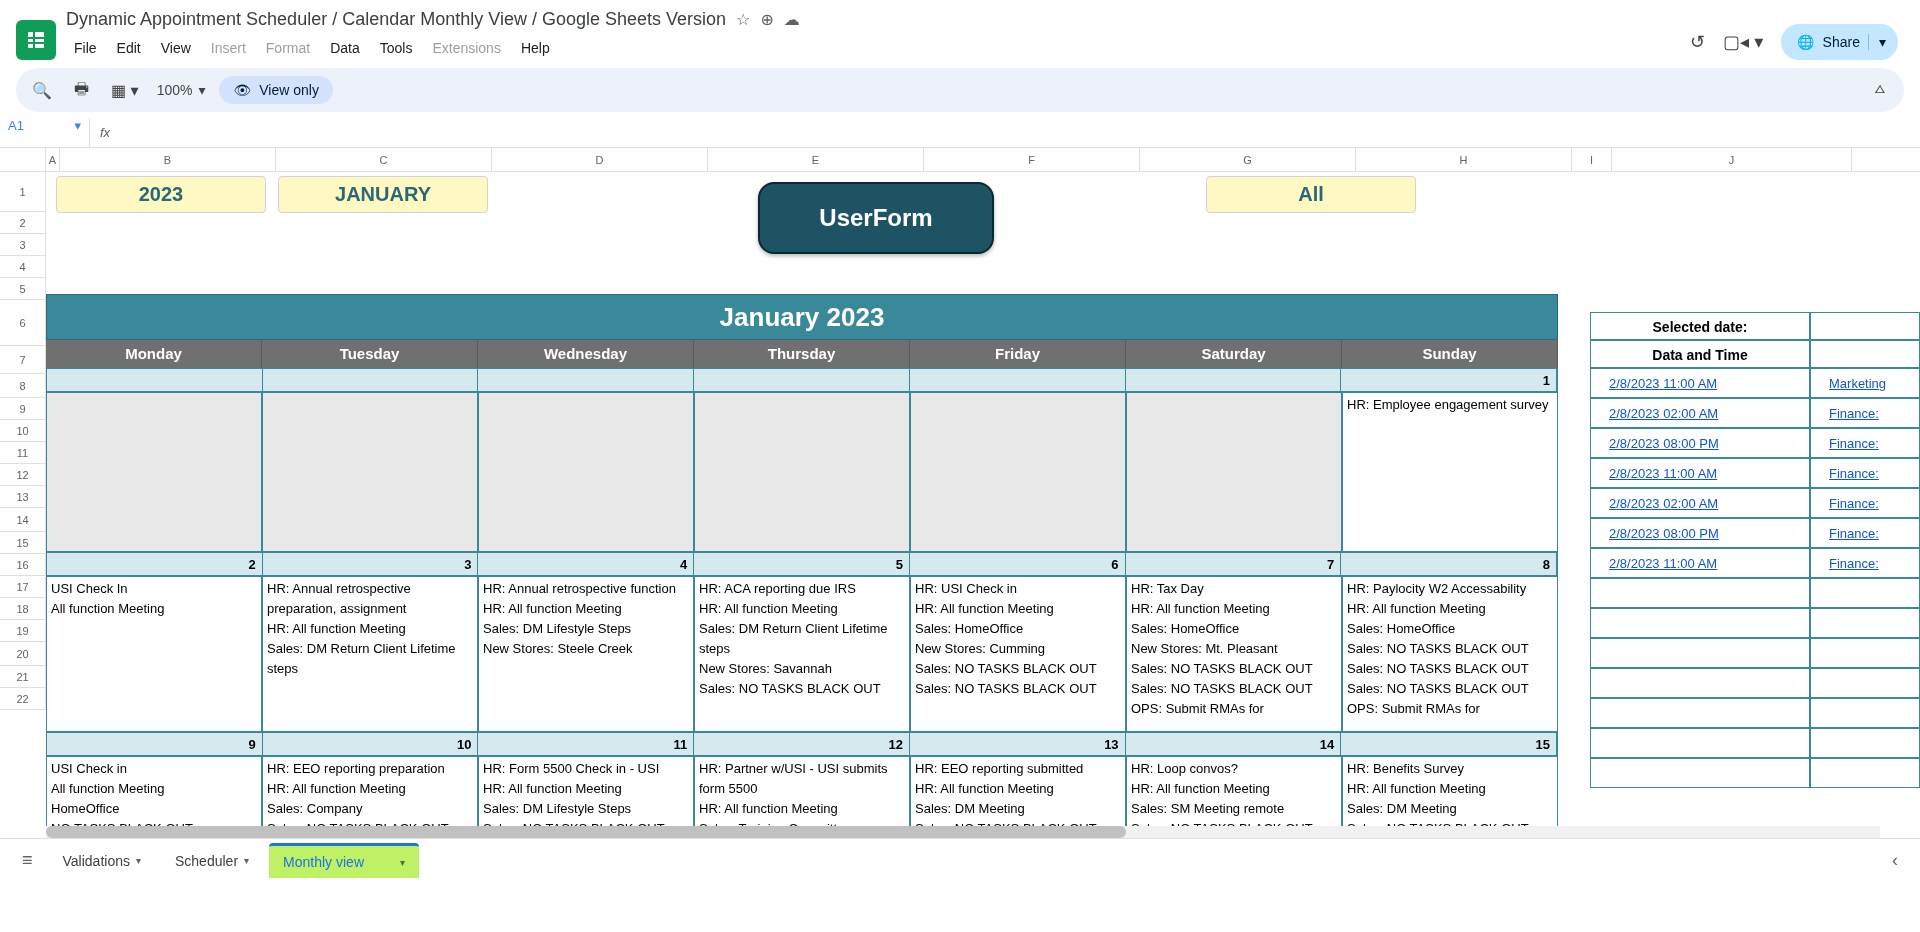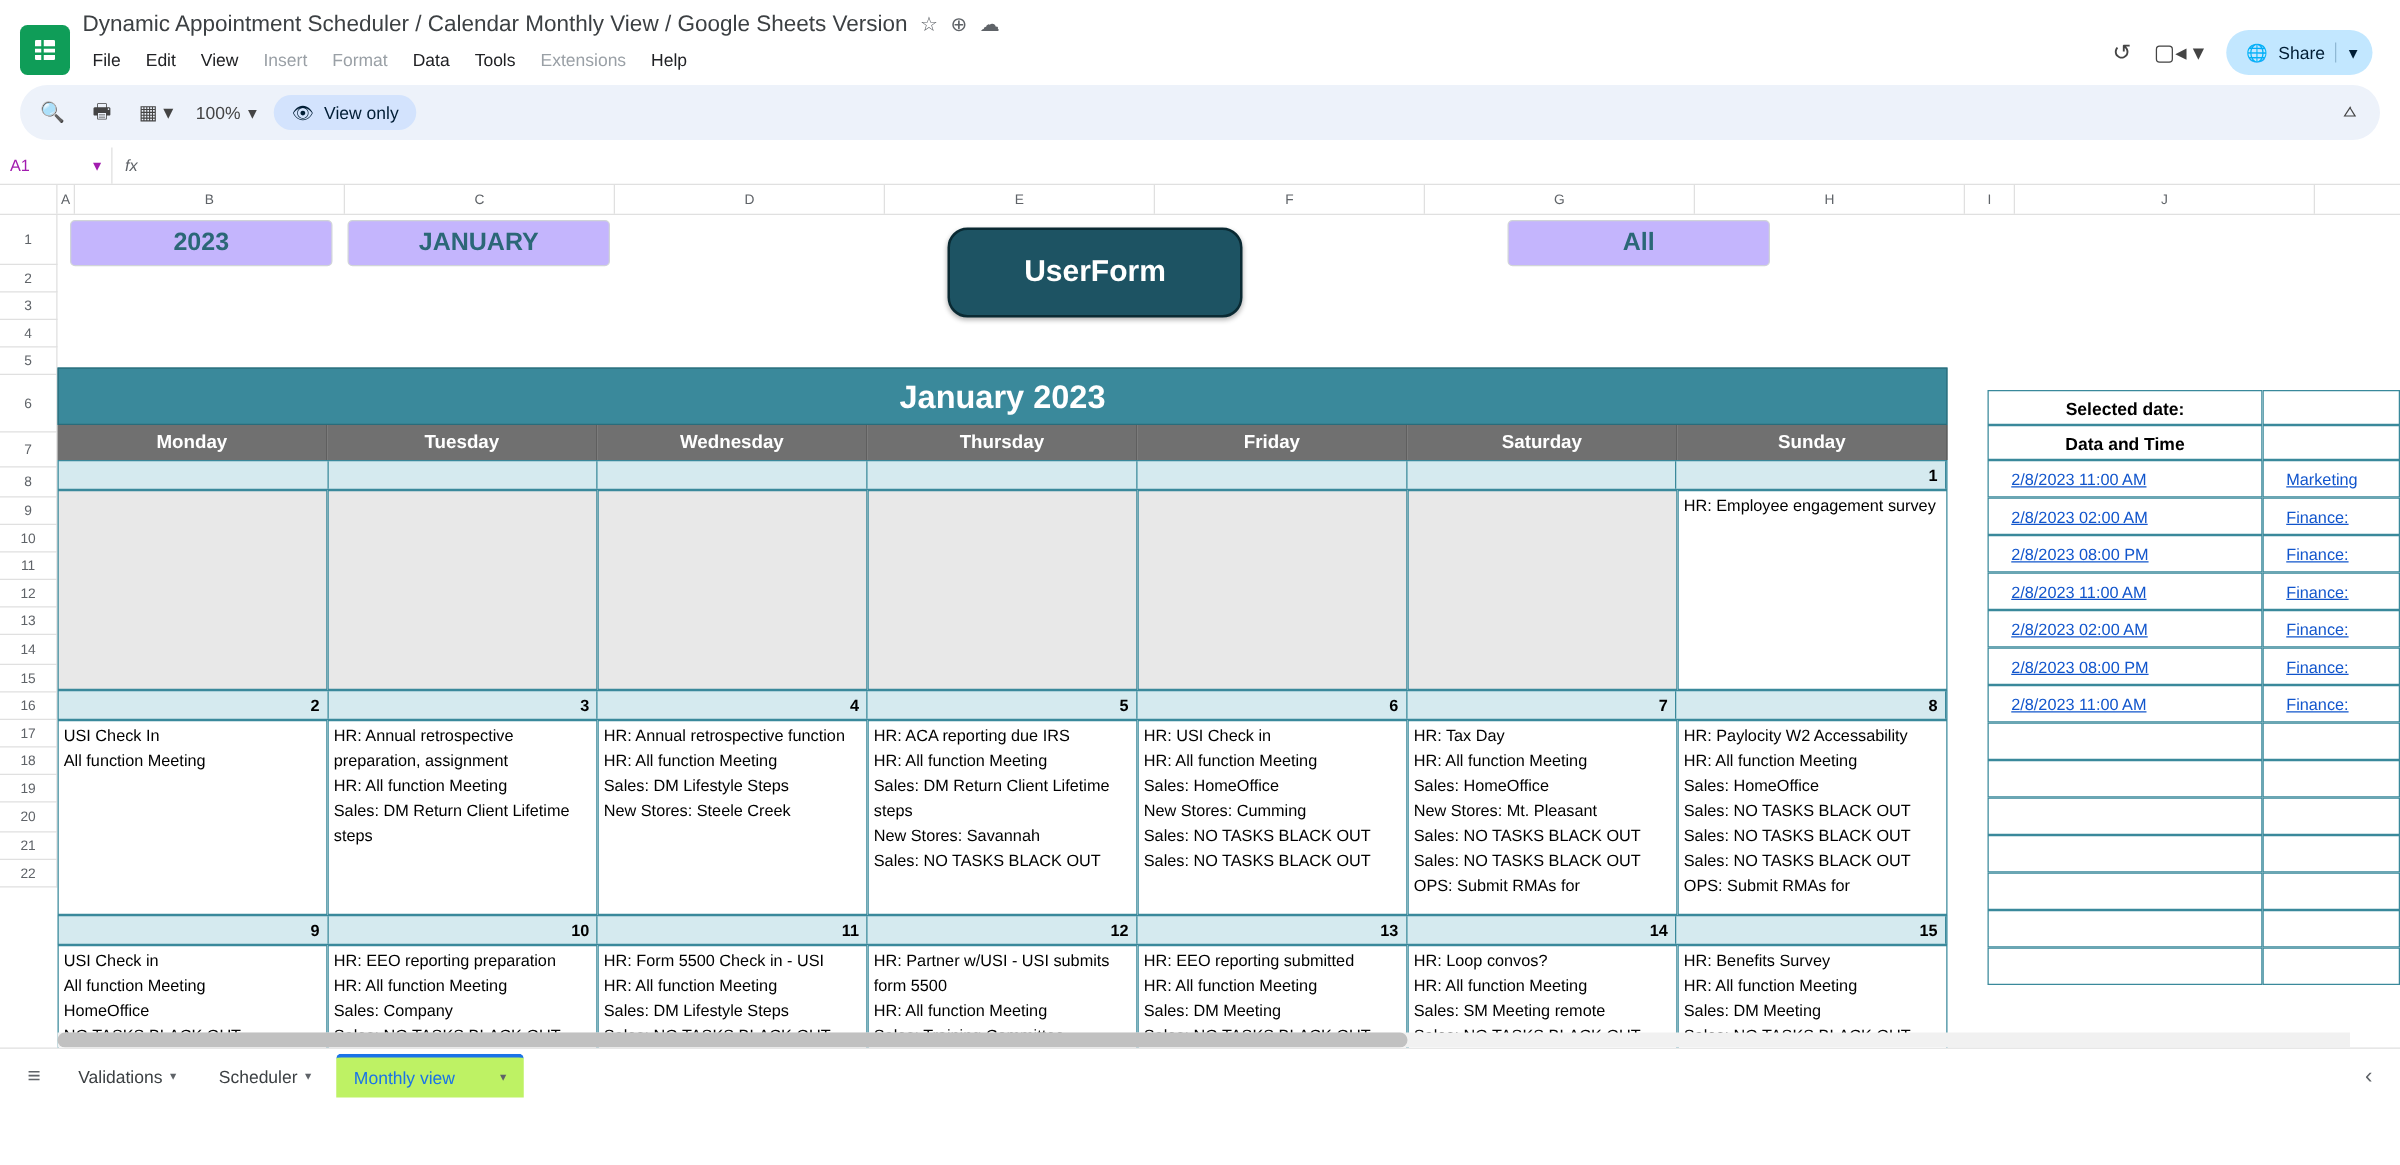--- a/index.html
+++ b/index.html
@@ -17,32 +17,32 @@
 .header-right { display: flex; align-items: center; gap: 18px; padding-right: 6px; padding-top: 6px; }
 .icon-btn { color: #444; font-size: 18px; }
 .share-btn { background: #c2e7ff; border-radius: 40px; padding: 10px 12px 10px 16px; display: flex; align-items: center; gap: 8px; font-size: 14px; font-weight: 500; color: #001d35; }
 .share-caret { border-left: 1px solid #8fb8d4; padding-left: 10px; }
 .toolbar { display: flex; align-items: center; margin: 8px 16px 0 16px; background: #edf2fa; border-radius: 24px; padding: 6px 12px; height: 44px; gap: 14px; }
 .tool-icon { color: #444; font-size: 16px; padding: 4px; }
 .zoom { font-size: 14px; color: #444; display: flex; align-items: center; gap: 6px; }
 .view-only { background: #d3e3fd; border-radius: 18px; padding: 6px 14px; display: flex; align-items: center; gap: 8px; font-size: 14px; color: #001d35; }
 .toolbar-spacer { flex: 1; }
 .namebox-row { display: flex; align-items: center; border-bottom: 1px solid #e0e0e0; height: 30px; margin-top: 6px; }
-.namebox { width: 90px; padding: 0 8px; font-size: 13px; color: #a21caf; border-right: 1px solid #e0e0e0; display: flex; align-items: center; justify-content: space-between; height: 100%; }
+.namebox { width: 90px; padding: 0 8px; font-size: 13px; color: #3b82f6; border-right: 1px solid #e0e0e0; display: flex; justify-content: space-between; height: 100%; }
 .fx { padding: 0 10px; color: #5f6368; font-style: italic; font-size: 13px; }
 .grid-area { position: relative; height: 690px; overflow: hidden; }
 .col-headers { display: flex; height: 24px; background: #fff; border-bottom: 1px solid #e0e0e0; }
 .rowcol-corner { width: 46px; border-right: 1px solid #e0e0e0; }
 .col-h { border-right: 1px solid #e0e0e0; text-align: center; font-size: 11px; color: #5f6368; line-height: 24px; }
 .grid-body { display: flex; height: 666px; }
 .row-headers { width: 46px; display: flex; flex-direction: column; }
 .row-h { height: 22px; border-bottom: 1px solid #e0e0e0; border-right: 1px solid #e0e0e0; text-align: center; font-size: 11px; color: #5f6368; line-height: 22px; }
 .cells { position: relative; flex: 1; }
 
-.year-pill, .month-pill, .all-pill { position: absolute; top: 4px; background: #c4b5fd; border: 1px solid #d0d4d8; border-radius: 4px; font-size: 20px; font-weight: bold; color: #2b6777; text-align: center; padding: 6px 0; }
+.year-pill, .month-pill, .all-pill { position: absolute; top: 4px; background: #fef9c3; border: 1px solid #d0d4d8; border-radius: 4px; font-size: 20px; font-weight: bold; color: #2b6777; text-align: center; padding: 6px 0; }
 .year-pill { left: 10px; width: 210px; }
 .month-pill { left: 232px; width: 210px; }
 .all-pill { left: 1160px; width: 210px; }
 .userform-btn { position: absolute; top: 10px; left: 712px; width: 236px; height: 72px; background: #1d5363; border: 2px solid #0a2a33; border-radius: 16px; color: #fff; font-size: 24px; font-weight: bold; display: flex; align-items: center; justify-content: center; box-shadow: 0 2px 4px rgba(0,0,0,0.3); }
 .cal-title { position: absolute; top: 122px; left: 0; width: 1512px; height: 46px; background: #3a899b; color: #fff; font-size: 26px; font-weight: bold; display: flex; align-items: center; justify-content: center; border: 1px solid #2a6c7b; }
 .cal-days { position: absolute; top: 168px; left: 0; width: 1512px; height: 28px; display: flex; }
 .cal-day-h { flex: 1; background: #707070; color: #fff; font-size: 15px; font-weight: bold; text-align: center; line-height: 28px; border-right: 1px solid #5a5a5a; }
 .side-header { position: absolute; height: 28px; background: #fff; border: 1px solid #3a899b; color: #000; font-size: 14px; font-weight: bold; text-align: center; line-height: 28px; }
 .sel-date-h { top: 140px; left: 1544px; width: 220px; }
 .sel-date-v { top: 140px; left: 1764px; width: 110px; }

